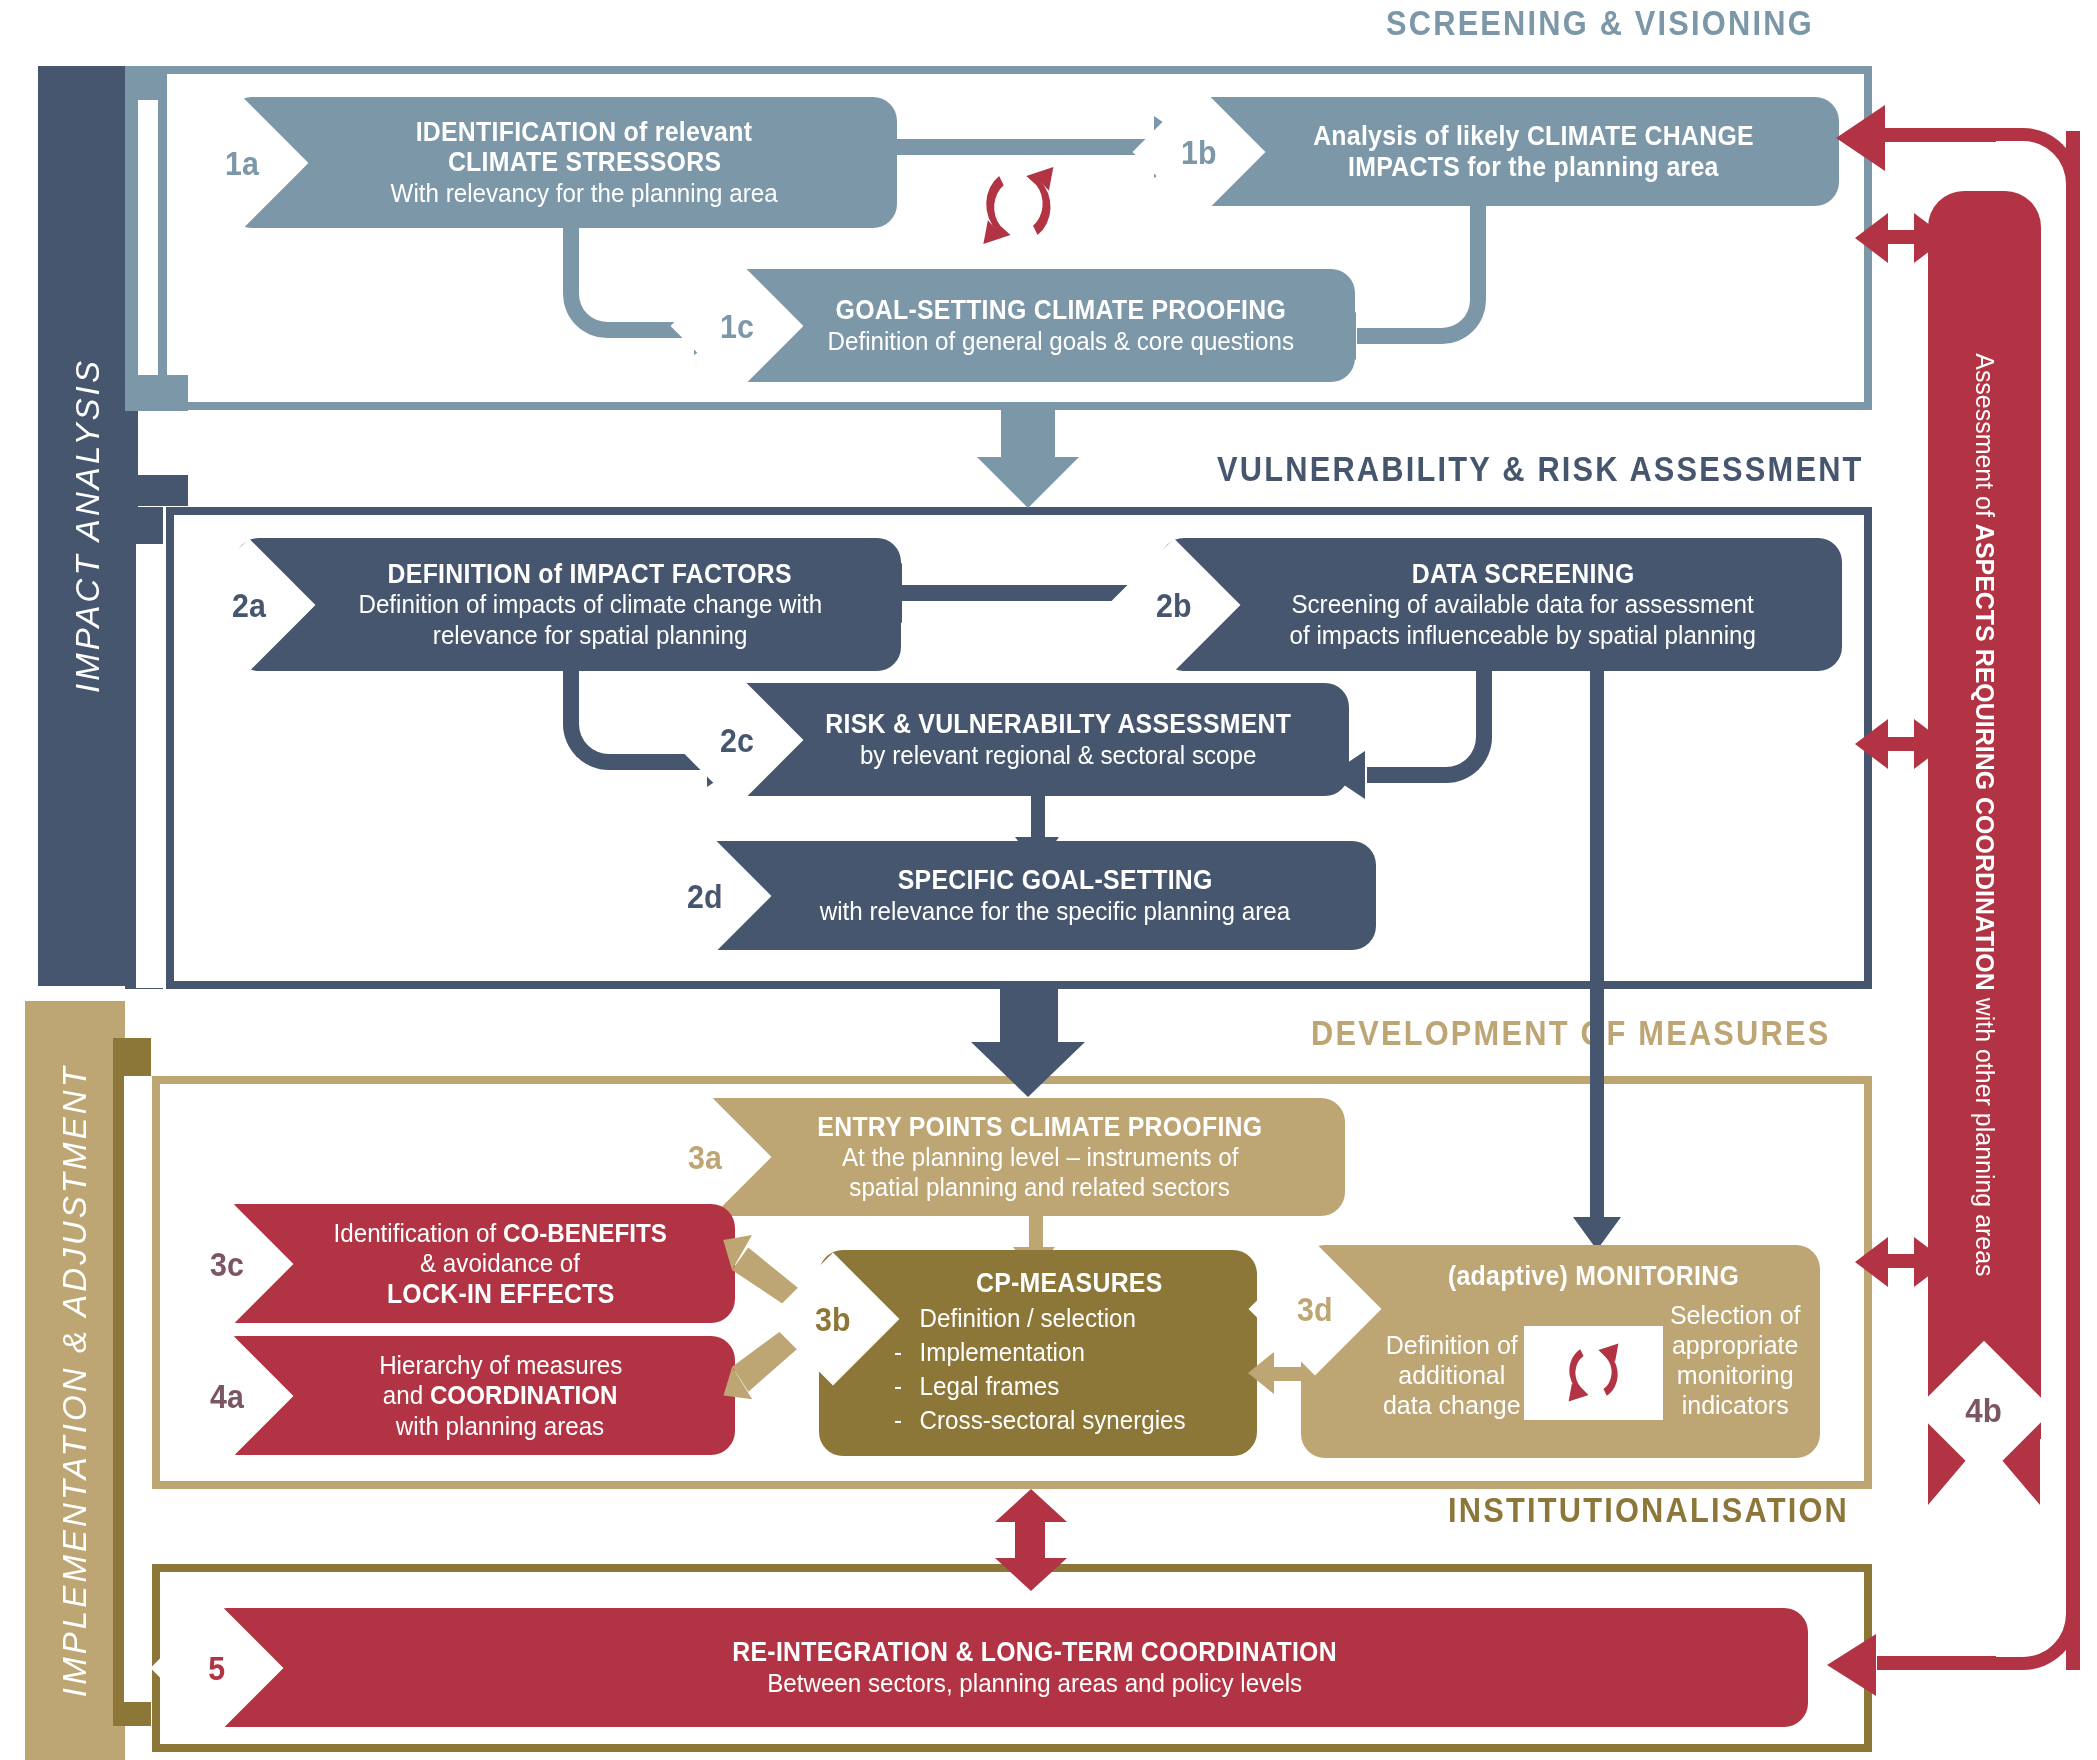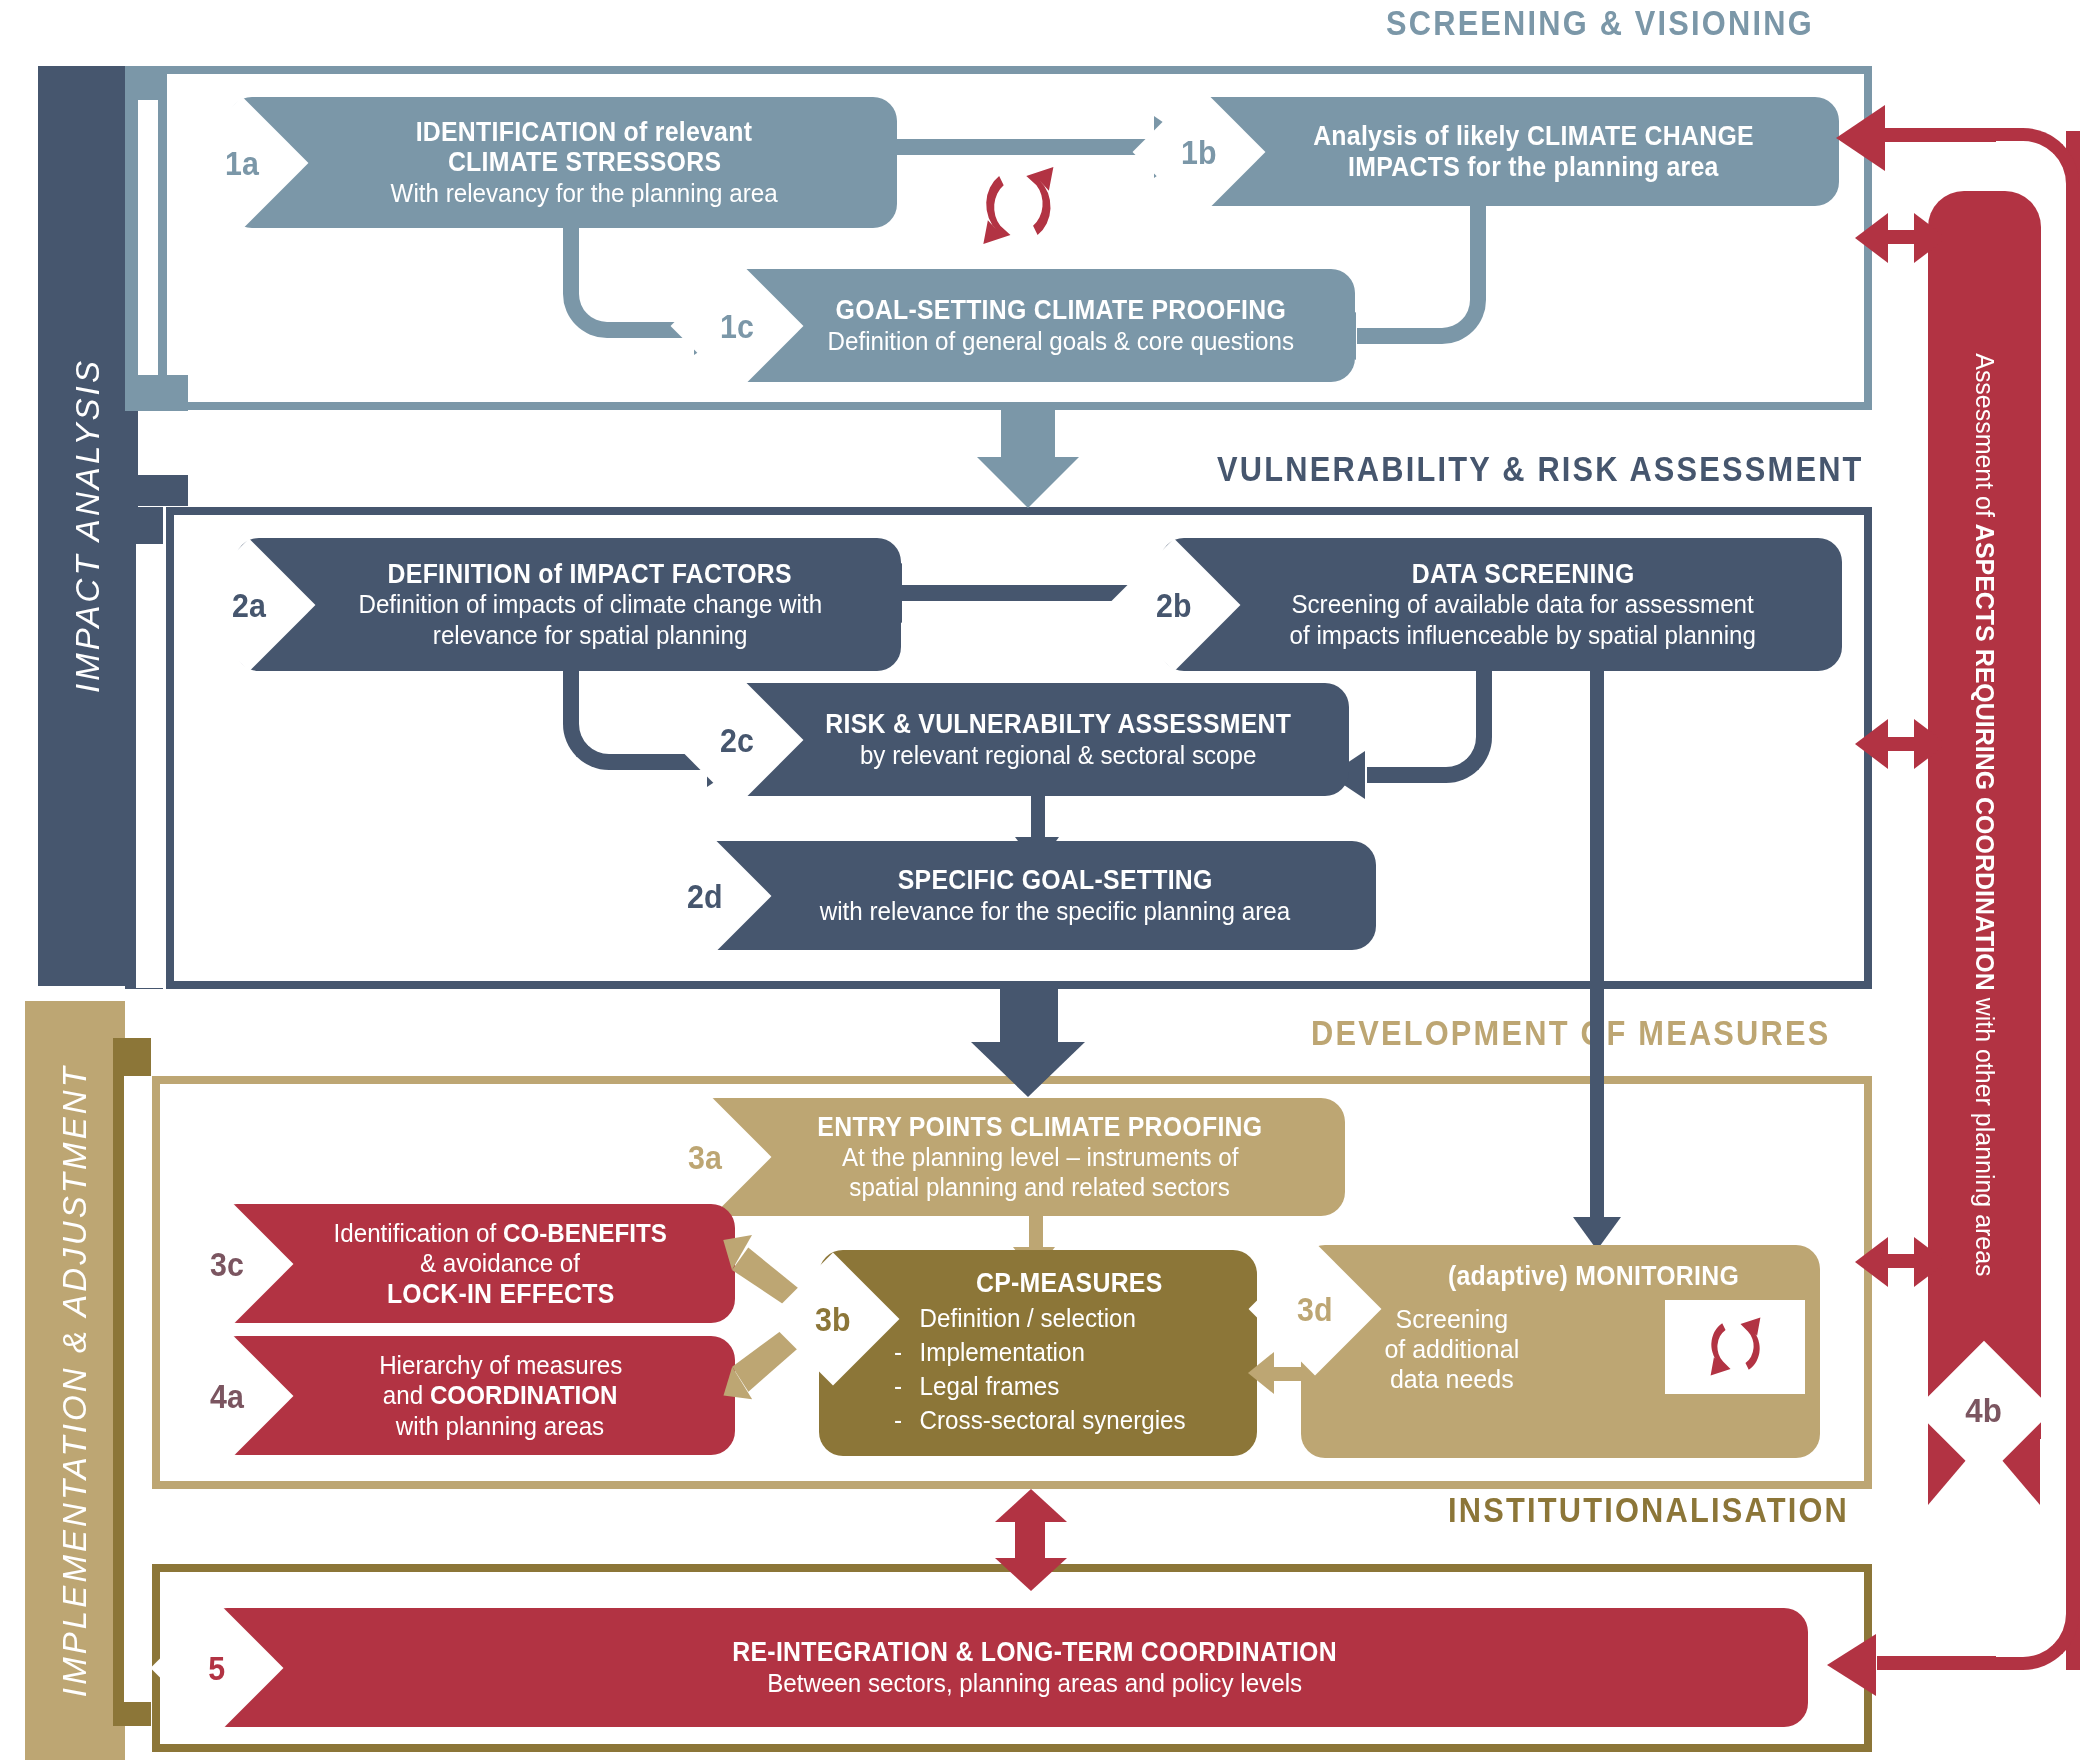--- a/index.html
+++ b/index.html
@@ -433,31 +433,32 @@
               border-top:21px solid transparent; border-bottom:21px solid transparent;
               border-left:26px solid #bda673;"></div>
 
   <div class="node" style="left:1301px; top:1245px; width:519px; height:213px; background:#bda673;
               padding-left:81px; padding-right:15px; justify-content:flex-start; padding-top:16.3px;">
     <div class="badge" style="top:64px; margin-top:-47px;">
       <span style="color:#bda673;">3d</span>
     </div>
     <div class="t1" style="width:100%; text-align:center; margin-bottom:8.8px;">(adaptive) MONITORING</div>
     <div class="mon-cols">
-      <div class="mon-col">Screening of additional data needs</div>
+      <div class="mon-col">Definition of additional data change</div>
       <div class="mon-notch">
         <span>
           <svg viewBox="0 0 100 100" width="83" height="83" aria-hidden="true">
             <path d="M34 22 A27 30 0 0 0 32 72 L24 63 L20 85 L44 77 L35 68
                      A21 24 0 0 1 38 30 Z" fill="#b23343"></path>
             <path d="M66 78 A27 30 0 0 0 68 28 L76 37 L80 15 L56 23 L65 32
                      A21 24 0 0 1 62 70 Z" fill="#b23343"></path>
           </svg>
         </span>
       </div>
+      <div class="mon-col">Selection of appropriate monitoring indicators</div>
     </div>
   </div>
 
   <div class="abs" style="left:1015px; top:1517px; width:30px; height:44px; background:#b23343;"></div>
   <div class="abs" style="left:995px; top:1489px; width:0; height:0;
               border-left:36px solid transparent; border-right:36px solid transparent;
               border-bottom:33px solid #b23343;"></div>
   <div class="abs" style="left:995px; top:1558px; width:0; height:0;
               border-left:36px solid transparent; border-right:36px solid transparent;
               border-top:33px solid #b23343;"></div>

